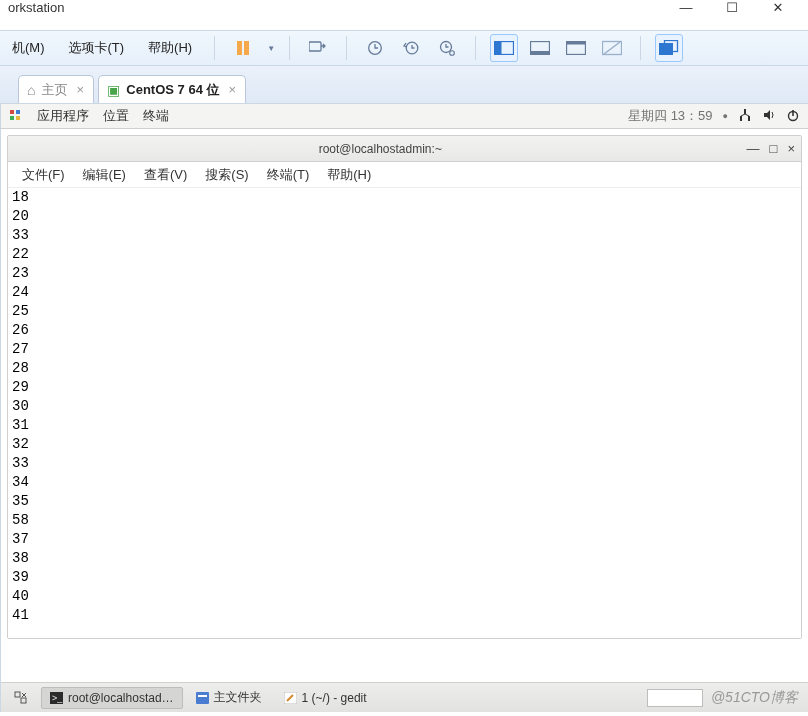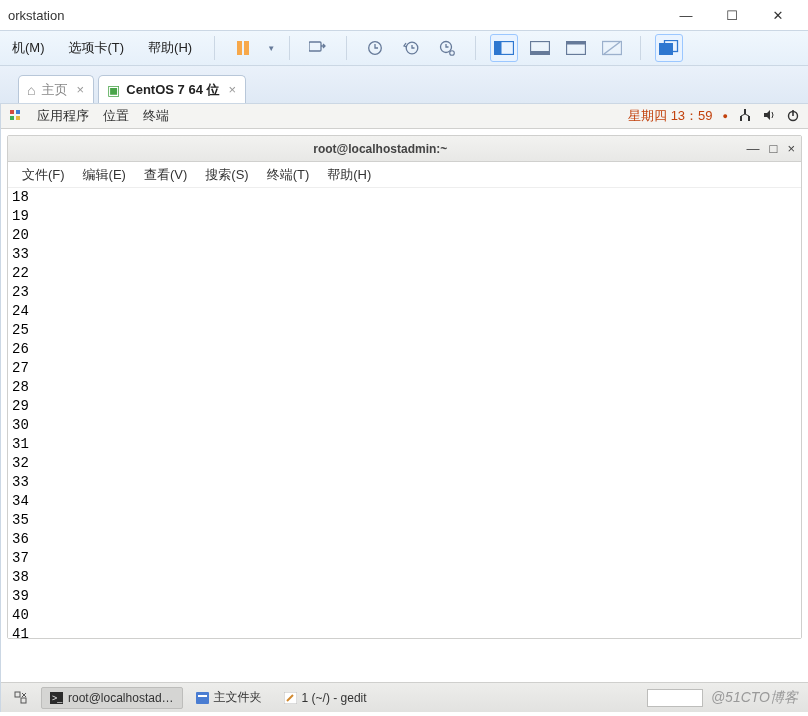--- a/index.html
+++ b/index.html
@@ -1,18 +1,18 @@
 <!DOCTYPE html>
 <html><head>
 <meta charset="utf-8">
 <style>
 * { box-sizing: border-box; margin: 0; padding: 0; }
 body { font-family: "Microsoft YaHei", sans-serif; font-size: 13px; background: #fff; width: 808px; height: 716px; overflow: hidden; }
 
-.titlebar { height: 30px; display: flex; align-items: center; padding: 0 8px; }
+.titlebar { height: 30px; display: flex; padding: 0 8px; }
 .titlebar .title { flex: 1; color: #333; }
 .titlebar .winctl { display: flex; gap: 18px; padding-right: 8px; }
 .titlebar .winctl span { width: 28px; text-align: center; color: #333; cursor: default; }
 
 .menubar { height: 36px; background: linear-gradient(#f0f7fd,#e6f0fa); border-top: 1px solid #cbd7e4; border-bottom: 1px solid #cbd7e4; display: flex; align-items: center; padding: 0 4px; gap: 8px; }
 .menubar .menu { padding: 4px 8px; color: #222; cursor: default; }
 .toolbar-sep { width: 1px; height: 24px; background: #cbd7e4; margin: 0 6px; }
 .toolbar-btn { width: 28px; height: 28px; display: flex; align-items: center; justify-content: center; border-radius: 3px; color: #667a99; position: relative; }
 .toolbar-btn.active { border: 1px solid #9bc7ff; background: #e9f3ff; }
 .pause-icon { width:12px; height:14px; display:inline-block; background: linear-gradient(90deg,#f7a84a 0 40%,transparent 40% 60%,#f7a84a 60% 100%); }
@@ -22,27 +22,27 @@
 .tabarea { height: 38px; background: linear-gradient(#eaf1fa,#dfe9f5); border-bottom: 1px solid #cbd7e4; display: flex; align-items: flex-end; padding-left: 18px; gap: 4px; }
 .tab { background: #fff; border: 1px solid #b8c7d9; border-bottom: none; border-radius: 5px 5px 0 0; height: 28px; display: flex; align-items: center; padding: 0 6px 0 8px; gap: 6px; color: #888; }
 .tab.active .tab-label { color: #222; font-weight: bold; }
 .tab .close { color: #999; font-size: 13px; padding: 0 3px; }
 .tab .ico { font-size: 14px; }
 
 .vmarea { position: relative; border-left: 1px solid #cbd7e4; height: 608px; margin-left: 0; }
 
 .gnome-topbar { height: 15px; background: #f4f4f2; border-bottom: 1px solid #d0d0ce; display: flex; align-items: center; padding: 12px 8px; gap: 12px; }
 .gnome-topbar .left { display: flex; gap: 14px; align-items: center; color: #333; }
-.gnome-topbar .right { margin-left: auto; display: flex; align-items: center; gap: 10px; color: #c2410c; }
+.gnome-topbar .right { margin-left: auto; display: flex; align-items: center; gap: 10px; color: #737373; }
 .gnome-topbar .icon { font-size: 12px; }
 .activities-ico { width: 14px; height: 14px; display: inline-block; }
 
 .termwin { margin: 6px 6px 0 6px; background: #fff; border: 1px solid #cfcfcd; border-radius: 2px; }
 .term-titlebar { height: 26px; background: linear-gradient(#f2f2f0,#e8e8e6); border-bottom: 1px solid #d0d0ce; display: flex; align-items: center; padding: 0 6px; }
-.term-titlebar .tt { flex: 1; text-align: center; color: #444; font-weight: bold; font-size: 12px; }
+.term-titlebar .tt { flex: 1; text-align: center; color: #444; font-weight: normal; font-size: 12px; }
 .term-titlebar .wc { display: flex; gap: 10px; color: #444; font-size: 13px; }
 .term-menubar { height: 26px; display: flex; align-items: center; gap: 2px; padding: 0 6px; background: #fff; border-bottom: 1px solid #eee; }
 .term-menubar .m { padding: 2px 8px; color: #333; }
 .term-body { font-family: "Courier New", monospace; font-size: 14px; line-height: 19px; color: #000; background: #fff; padding: 0 4px; height: 450px; overflow: hidden; }
 
 .taskbar { position: absolute; bottom: 0; left: 0; right: 0; height: 30px; background: linear-gradient(#ededeb,#e2e2e0); border-top: 1px solid #cfcfcd; display: flex; align-items: center; padding: 0 4px; gap: 4px; }
 .taskbar .btn { height: 22px; display: flex; align-items: center; gap: 5px; padding: 0 8px; border: 1px solid transparent; border-radius: 2px; color: #333; font-size: 12px; }
 .taskbar .btn.pressed { background: #d5d5d3; border-color: #bdbdbb; }
 .taskbar .sq { width: 13px; height: 12px; display: inline-block; }
 .taskbar .tray { margin-left: auto; display: flex; align-items: center; gap: 8px; padding-right: 6px; }
@@ -203,38 +203,37 @@
     <div class="term-menubar">
       <span class="m">文件(F)</span>
       <span class="m">编辑(E)</span>
       <span class="m">查看(V)</span>
       <span class="m">搜索(S)</span>
       <span class="m">终端(T)</span>
       <span class="m">帮助(H)</span>
     </div>
     <div class="term-body">
       <div>18</div>
-      <div>19</div>
       <div>20</div>
       <div>33</div>
       <div>22</div>
       <div>23</div>
       <div>24</div>
       <div>25</div>
       <div>26</div>
       <div>27</div>
       <div>28</div>
       <div>29</div>
       <div>30</div>
       <div>31</div>
       <div>32</div>
       <div>33</div>
       <div>34</div>
       <div>35</div>
-      <div>36</div>
+      <div>58</div>
       <div>37</div>
       <div>38</div>
       <div>39</div>
       <div>40</div>
       <div>41</div>
 
     </div>
   </div>
 
   <div class="taskbar">

